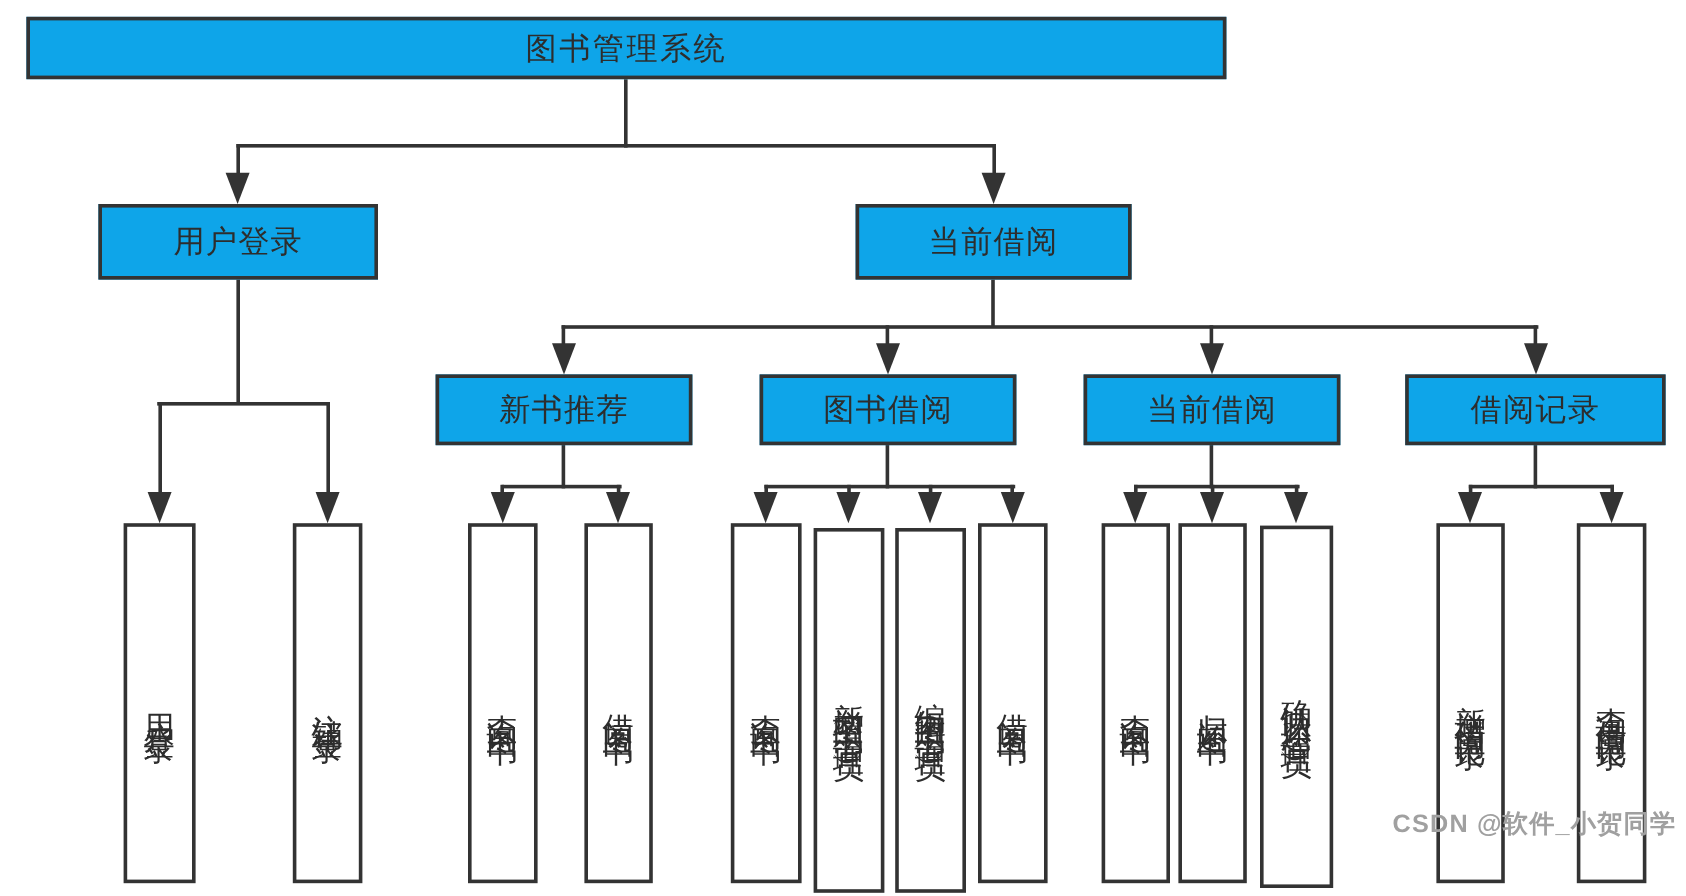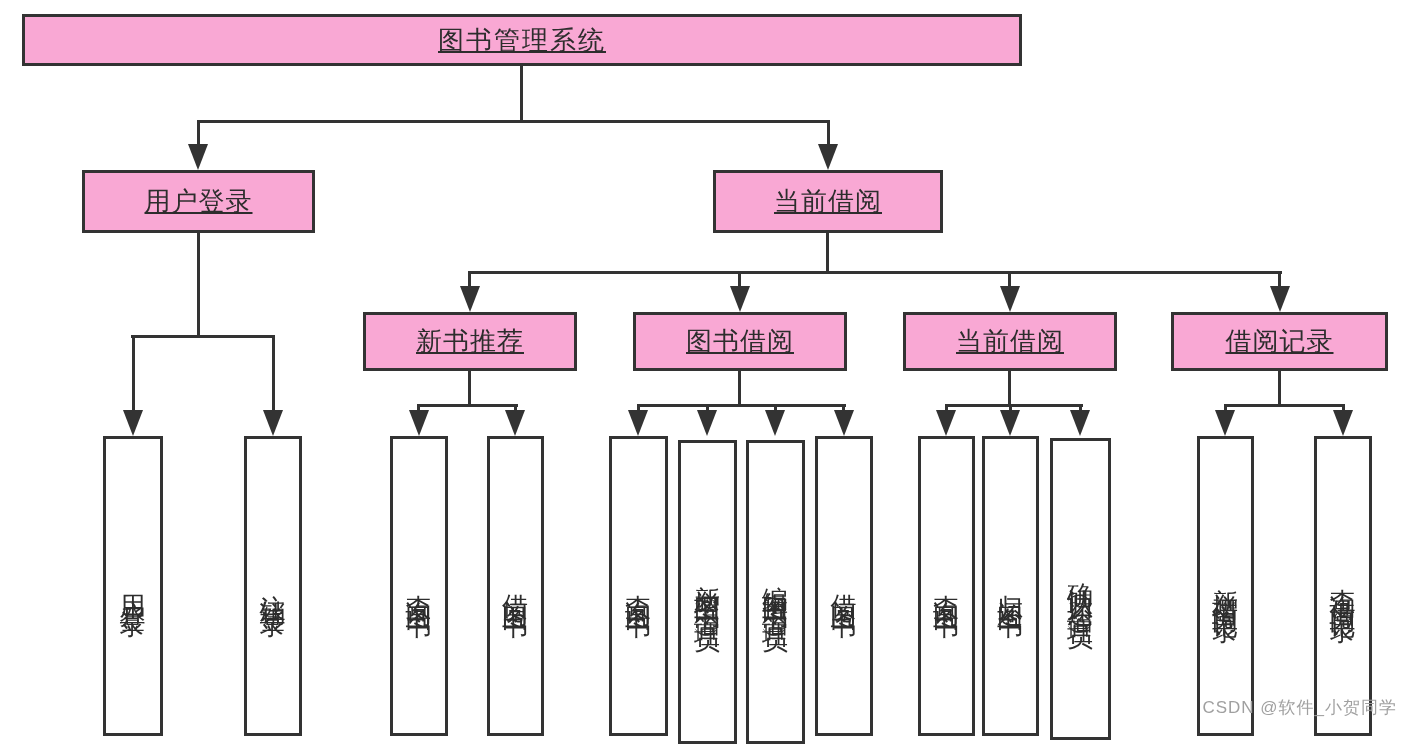--- a/index.html
+++ b/index.html
@@ -14,29 +14,28 @@
   .canvas {
     position: relative;
     width: 1405px;
     height: 747px;
     background: var(--background);
     overflow: hidden;
   }
   .box {
     position: absolute;
     border: 3px solid var(--line);
-    background: #f9a8d4;
+    background: #0ea5e9;
     display: flex;
     align-items: center;
     justify-content: center;
     color: var(--text);
     font-size: 26px;
     letter-spacing: 1px;
     z-index: 2;
-    text-decoration: underline;
   }
   .box.title-box { letter-spacing: 2px; }
   .leaf {
     position: absolute;
     top: 436px;
     height: 300px;
     border: 3px solid var(--line);
     background: #ffffff;
     display: flex;
     align-items: center;
@@ -58,26 +57,27 @@
   .arrow {
     position: absolute;
     width: 0; height: 0;
     border-left: 10px solid transparent;
     border-right: 10px solid transparent;
     border-top: 26px solid var(--line);
     z-index: 1;
   }
   .watermark {
     position: absolute;
-    top: 696px;
+    top: 672px;
     right: 8px;
-    font-size: 17px;
+    font-size: 21px;
     color: var(--watermark);
     z-index: 3;
     letter-spacing: 1px;
+    font-weight: bold;
   }
 </style>
 </head>
 <body>
 
 <div class="canvas">
 
   <div class="box title-box" style="left:22px; top:14px; width:1000px; height:52px;">
     <span>图书管理系统</span>
   </div>

